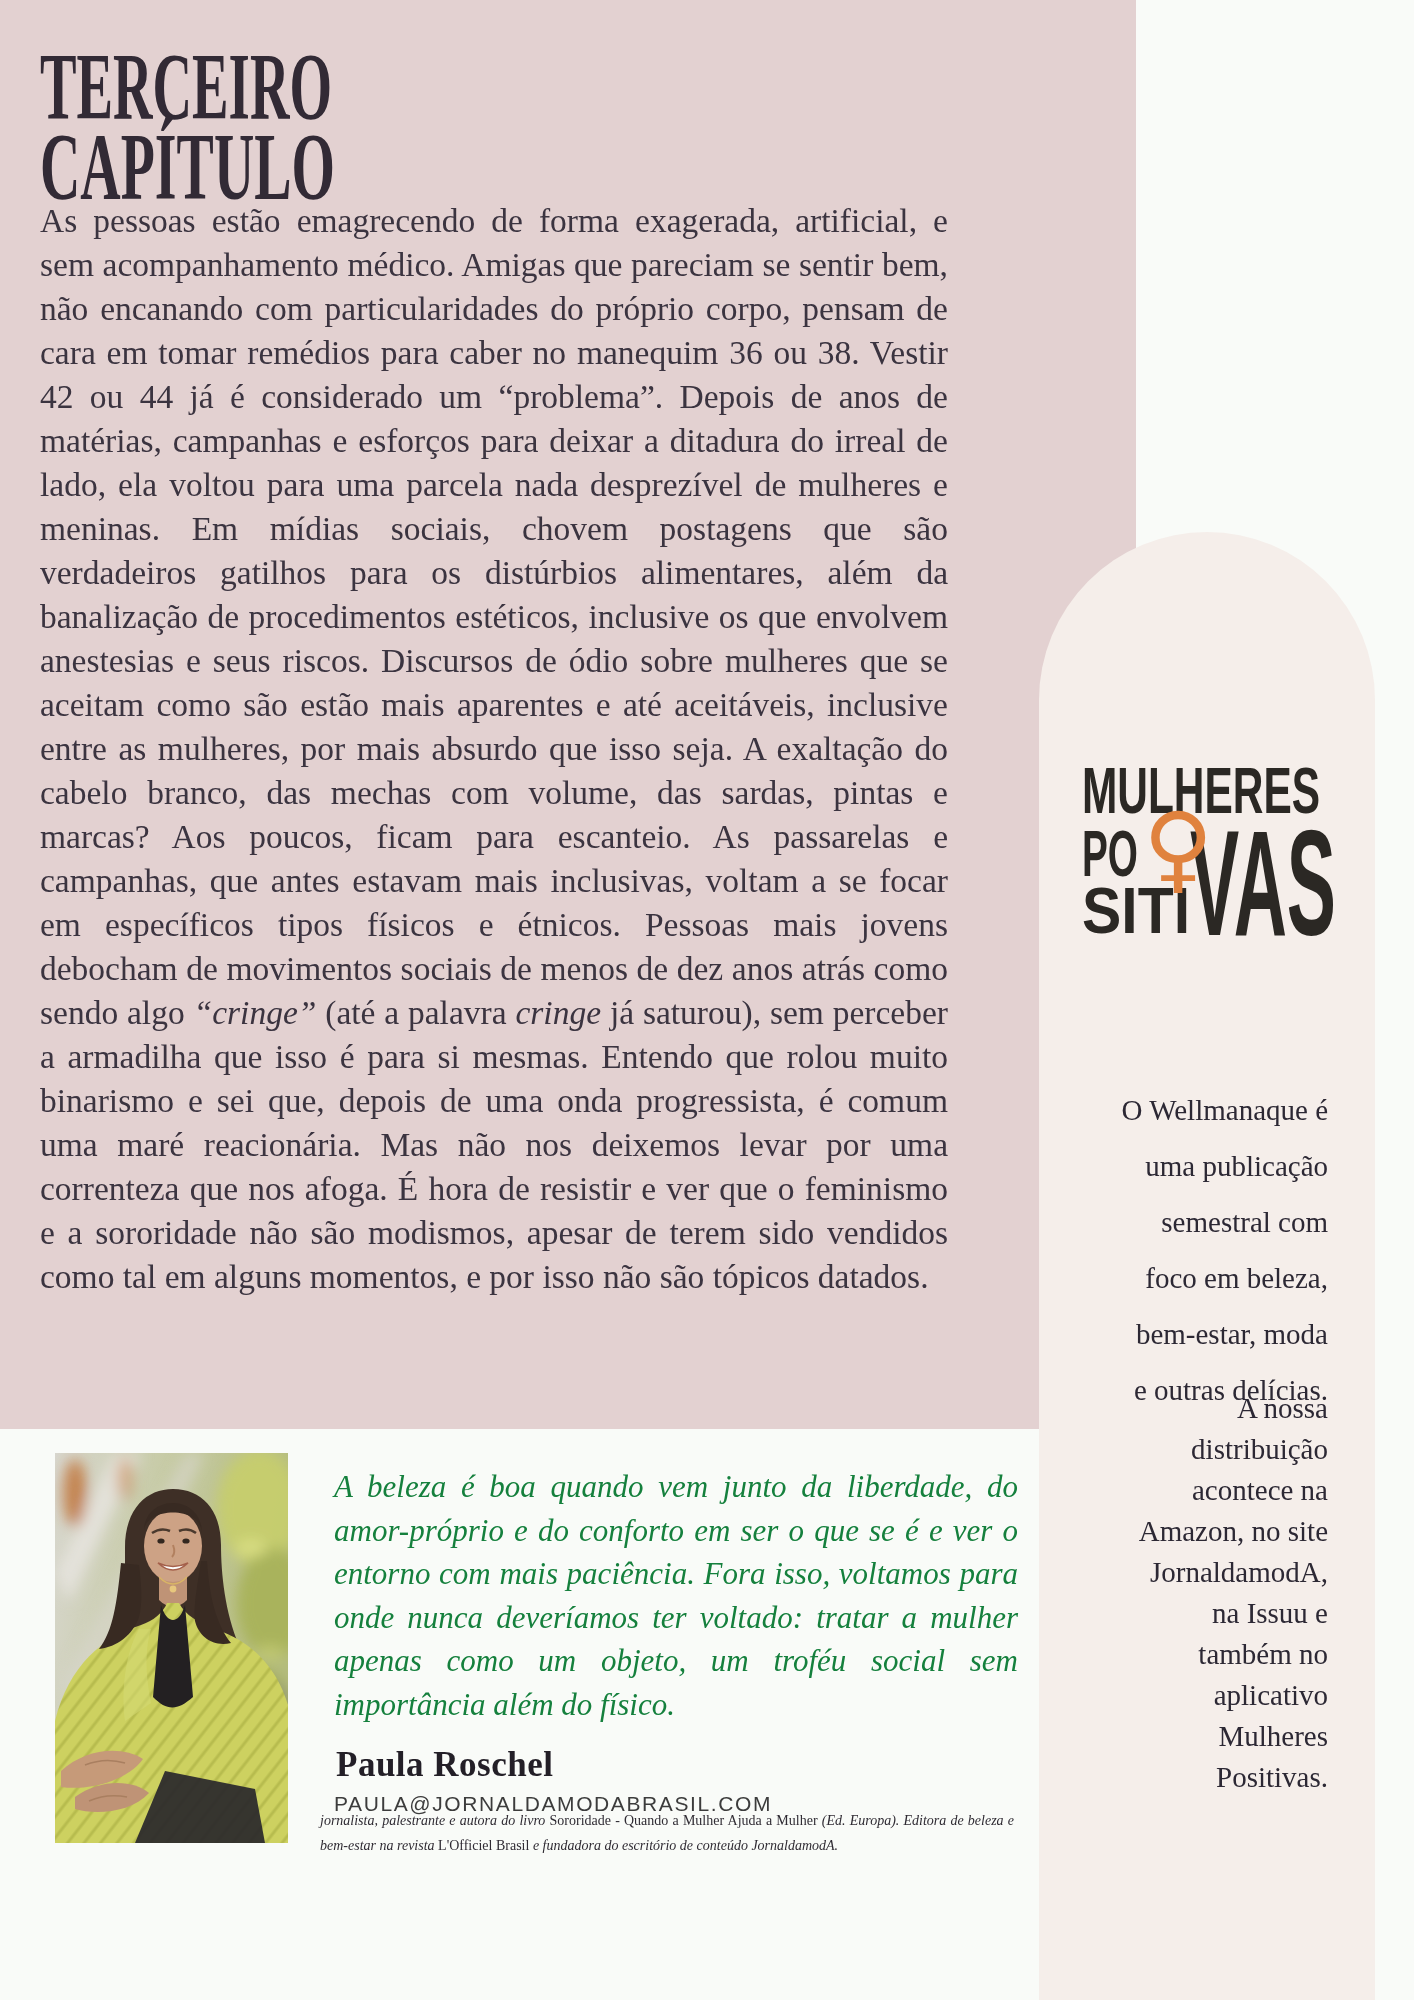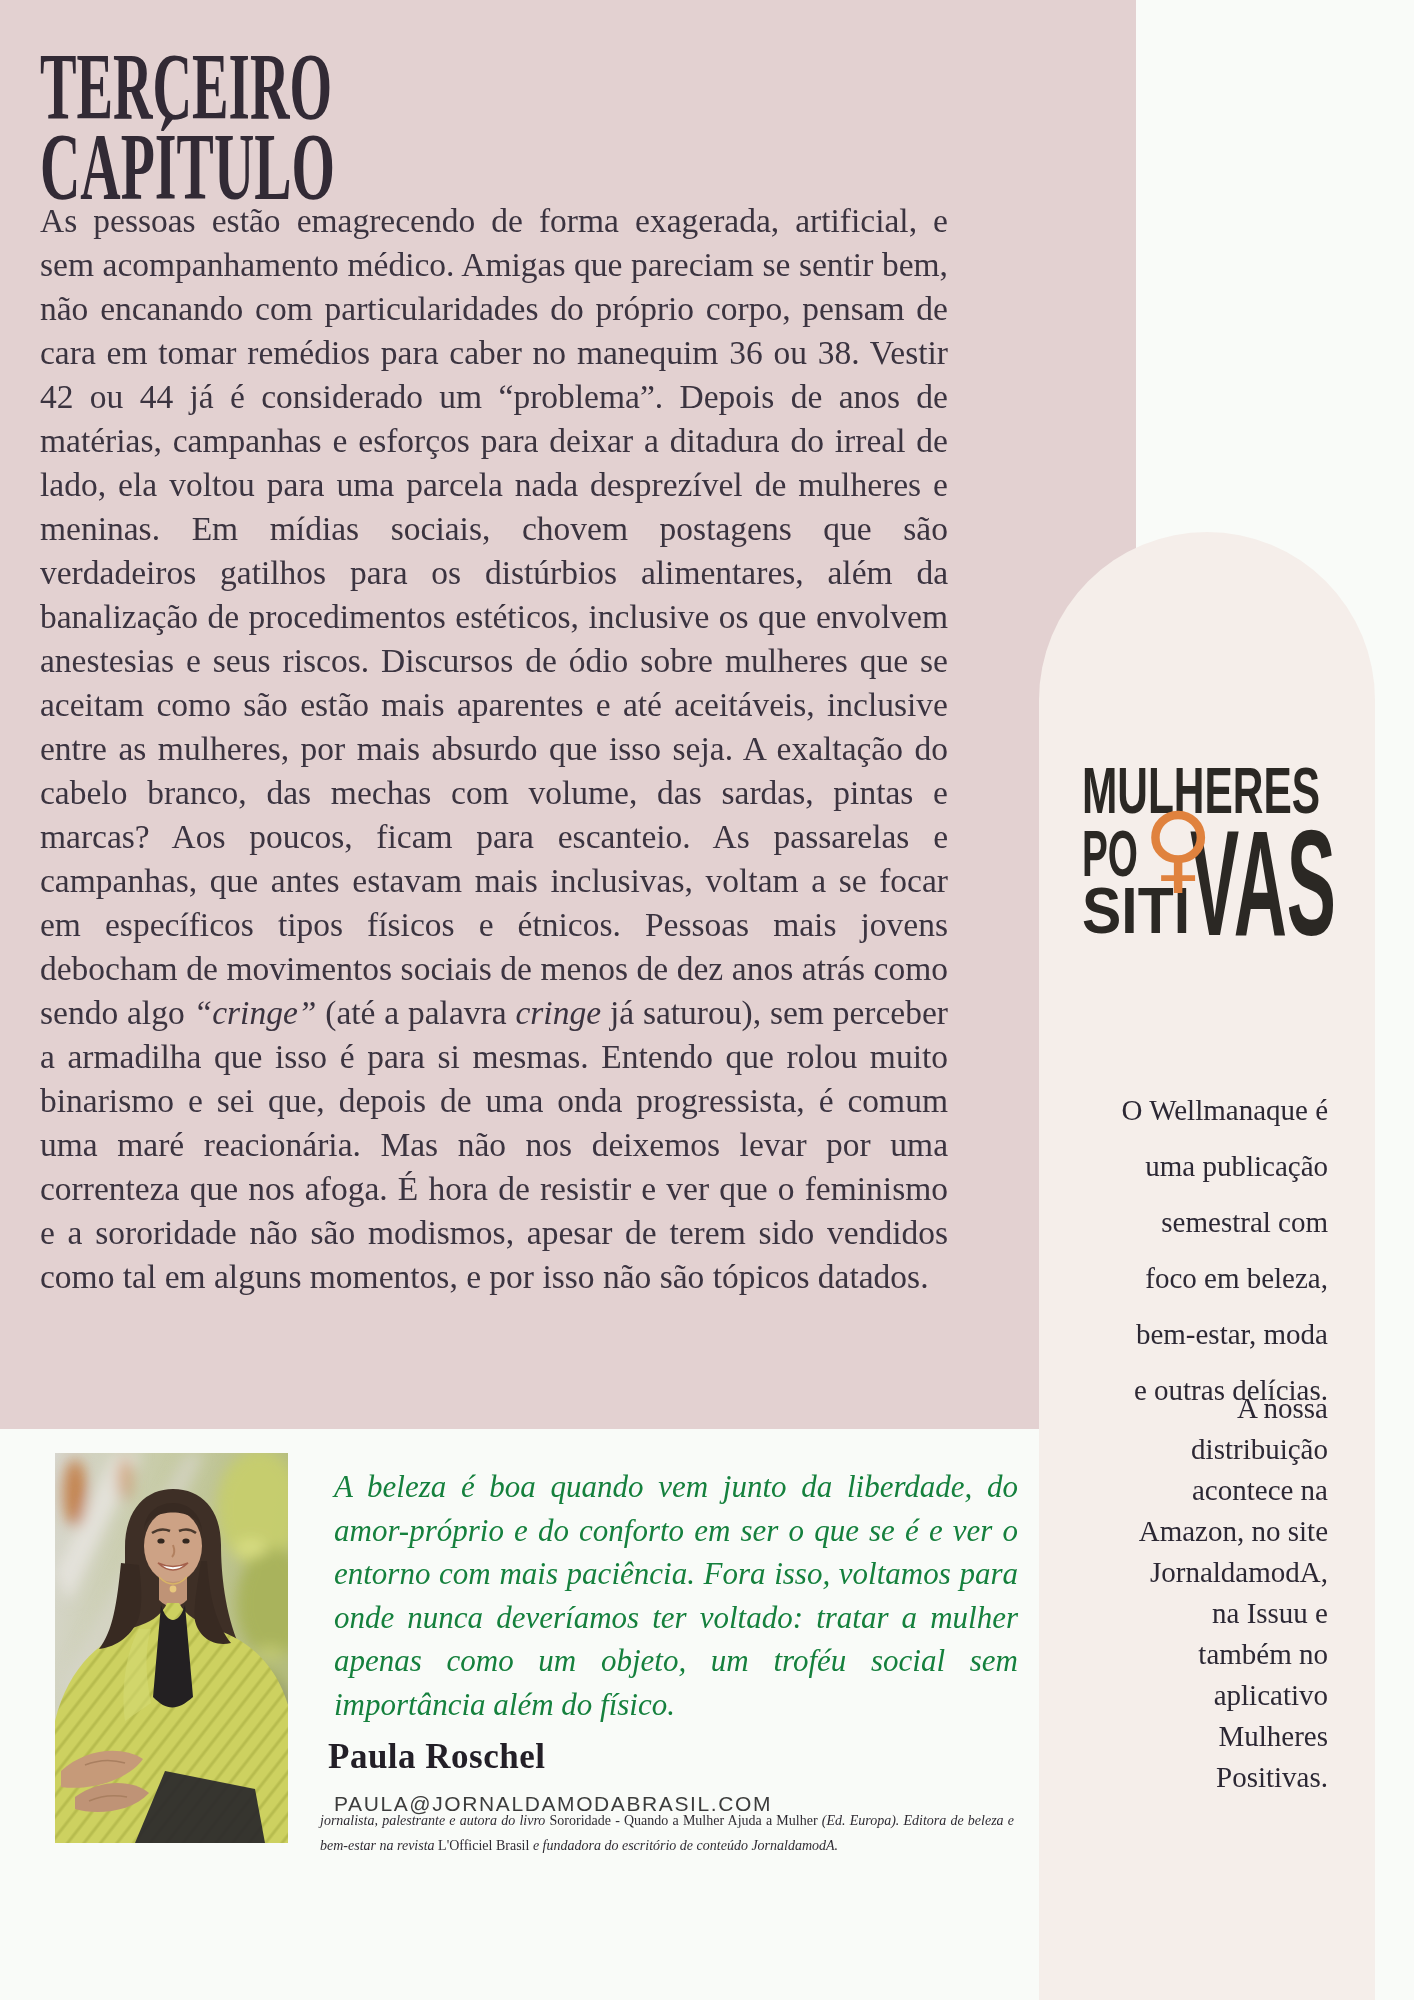--- a/index.html
+++ b/index.html
@@ -13,21 +13,21 @@
   .sidebar-card{position:absolute;left:1039px;top:532px;width:336px;height:1468px;
                 background:#f5eeea;border-radius:168px 168px 0 0;}
   .logo-svg{position:absolute;left:1080px;top:763px;}
   .sidebar-about{position:absolute;left:1056px;top:1082px;width:272px;margin:0;
                  font-size:29px;line-height:56px;color:#2c2834;text-align:right;white-space:pre-line;}
   .sidebar-dist{position:absolute;left:1056px;top:1388px;width:272px;margin:0;
                 font-size:29px;line-height:41px;color:#2c2834;text-align:right;white-space:pre-line;}
   .photo{position:absolute;left:55px;top:1453px;width:233px;height:390px;margin:0;}
   .pull-quote{position:absolute;left:318px;top:1449px;width:684px;margin:16px;
               font-size:31px;line-height:43.5px;font-style:italic;text-align:justify;color:#15803d;}
-  .author-name{position:absolute;left:320px;top:1729px;margin:8px;
+  .author-name{position:absolute;left:320px;top:1729px;margin:16px;
                font-size:35px;font-weight:bold;color:#231f27;letter-spacing:0.5px;}
   .author-email{position:absolute;left:322px;top:1780px;margin:12px;
                 font-family:"Liberation Sans",sans-serif;font-size:21px;letter-spacing:1.6px;color:#3c3c3c;}
   .author-bio{position:absolute;left:320px;top:1809px;width:694px;margin:0;
               font-size:14px;line-height:24.8px;color:#2f2b33;text-align:justify;}
   .author-bio .it{font-style:italic;}
   .author-bio .rm{font-style:normal;}
 </style>
 </head>
 <body>

